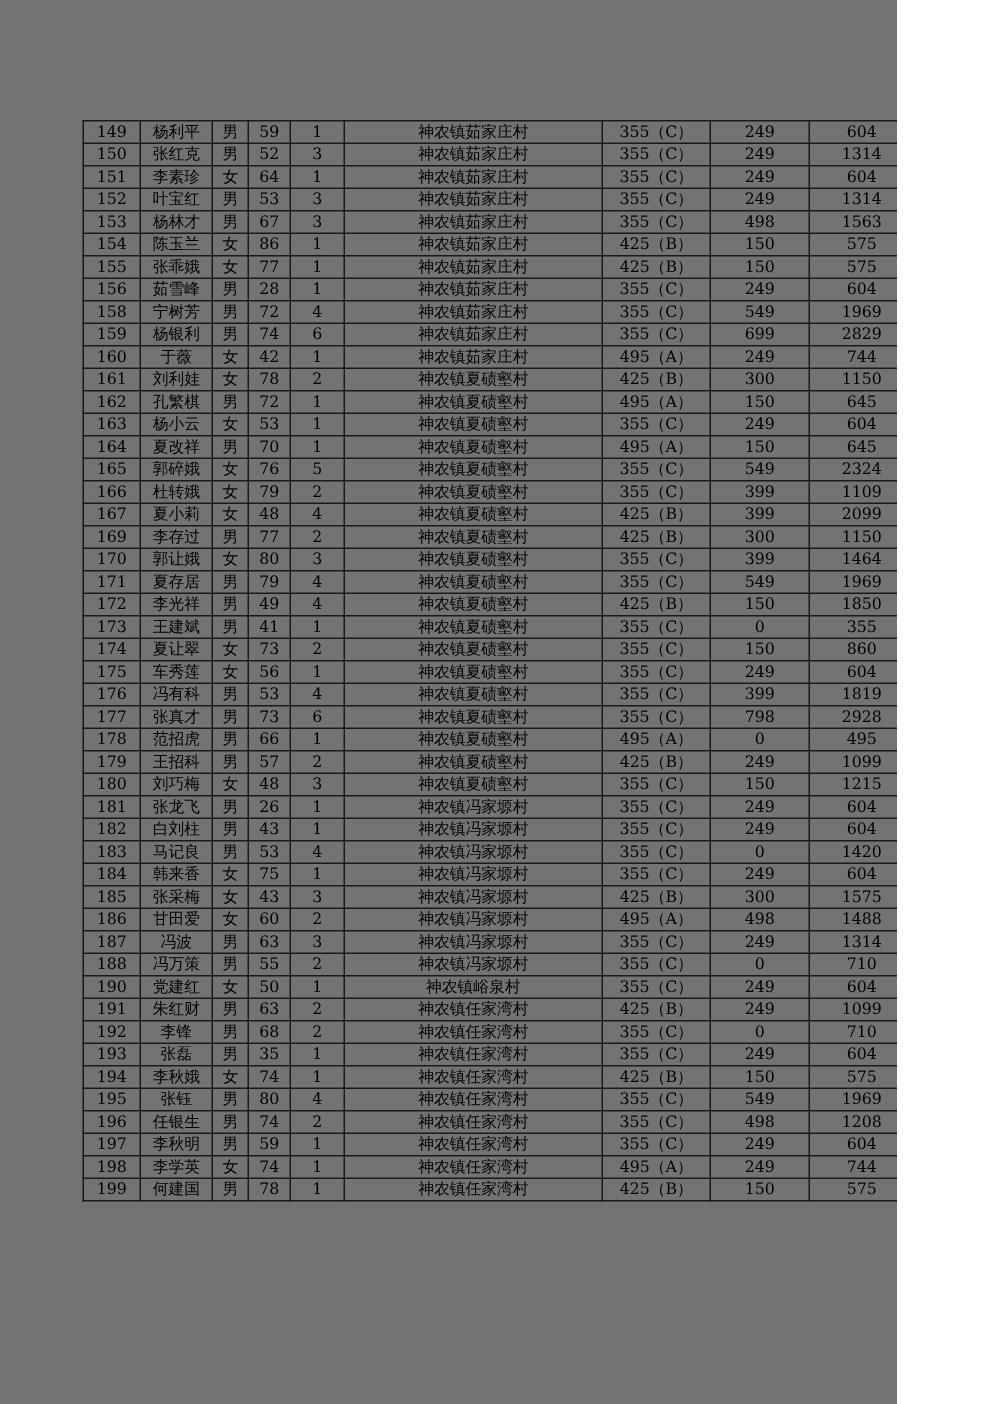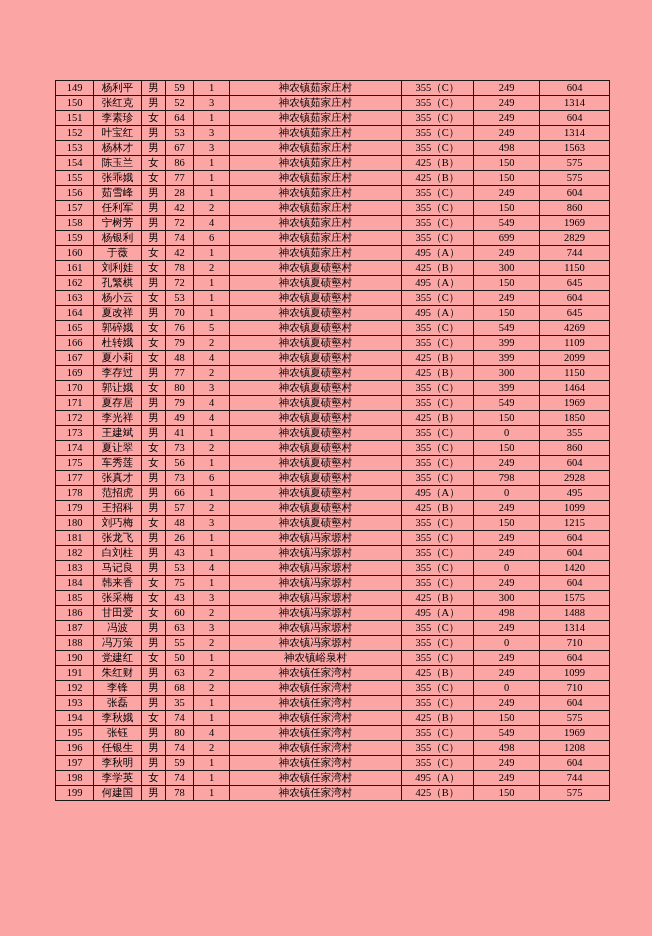--- a/index.html
+++ b/index.html
@@ -5,25 +5,24 @@
   * { margin: 0; padding: 0; box-sizing: border-box; }
   html, body {
     width: 662px;
     height: 936px;
     background: #ffffff;
     font-family: "DejaVu Serif", "Liberation Serif", serif;
     color: #000;
   }
   .page {
     position: relative;
-    width: 652px;
+    width: 598px;
     height: 936px;
-    background: #fca5a5;
+    background: #737373;
     overflow: hidden;
-    font-family: Liberation Serif, serif;
   }
   table.data-table {
     position: absolute;
     left: 55px;
     top: 80px;
     width: 554px;
     border-collapse: collapse;
     table-layout: fixed;
   }
   table.data-table td {
@@ -148,31 +147,20 @@
           <td>茹雪峰</td>
           <td>男</td>
           <td>28</td>
           <td>1</td>
           <td>神农镇茹家庄村</td>
           <td>355（C）</td>
           <td>249</td>
           <td>604</td>
         </tr>
         <tr>
-          <td>157</td>
-          <td>任利军</td>
-          <td>男</td>
-          <td>42</td>
-          <td>2</td>
-          <td>神农镇茹家庄村</td>
-          <td>355（C）</td>
-          <td>150</td>
-          <td>860</td>
-        </tr>
-        <tr>
           <td>158</td>
           <td>宁树芳</td>
           <td>男</td>
           <td>72</td>
           <td>4</td>
           <td>神农镇茹家庄村</td>
           <td>355（C）</td>
           <td>549</td>
           <td>1969</td>
         </tr>
@@ -244,21 +232,21 @@
         </tr>
         <tr>
           <td>165</td>
           <td>郭碎娥</td>
           <td>女</td>
           <td>76</td>
           <td>5</td>
           <td>神农镇夏碛壑村</td>
           <td>355（C）</td>
           <td>549</td>
-          <td>4269</td>
+          <td>2324</td>
         </tr>
         <tr>
           <td>166</td>
           <td>杜转娥</td>
           <td>女</td>
           <td>79</td>
           <td>2</td>
           <td>神农镇夏碛壑村</td>
           <td>355（C）</td>
           <td>399</td>
@@ -344,20 +332,31 @@
         <tr>
           <td>175</td>
           <td>车秀莲</td>
           <td>女</td>
           <td>56</td>
           <td>1</td>
           <td>神农镇夏碛壑村</td>
           <td>355（C）</td>
           <td>249</td>
           <td>604</td>
+        </tr>
+        <tr>
+          <td>176</td>
+          <td>冯有科</td>
+          <td>男</td>
+          <td>53</td>
+          <td>4</td>
+          <td>神农镇夏碛壑村</td>
+          <td>355（C）</td>
+          <td>399</td>
+          <td>1819</td>
         </tr>
         <tr>
           <td>177</td>
           <td>张真才</td>
           <td>男</td>
           <td>73</td>
           <td>6</td>
           <td>神农镇夏碛壑村</td>
           <td>355（C）</td>
           <td>798</td>

